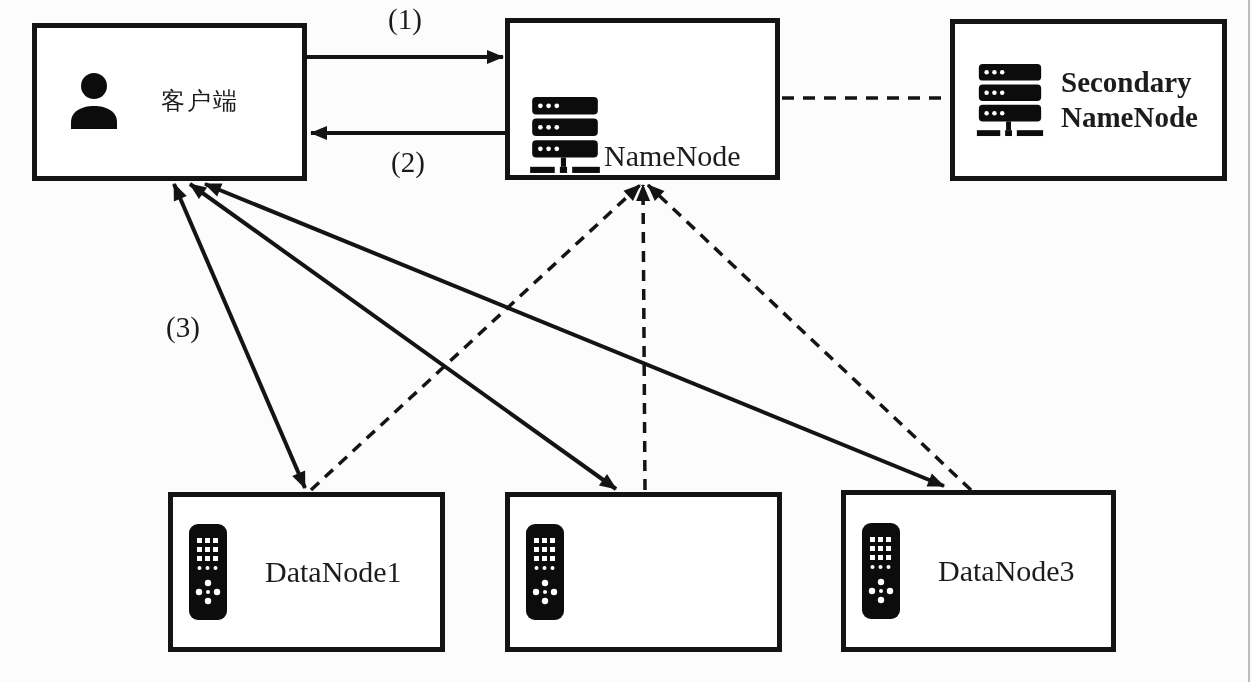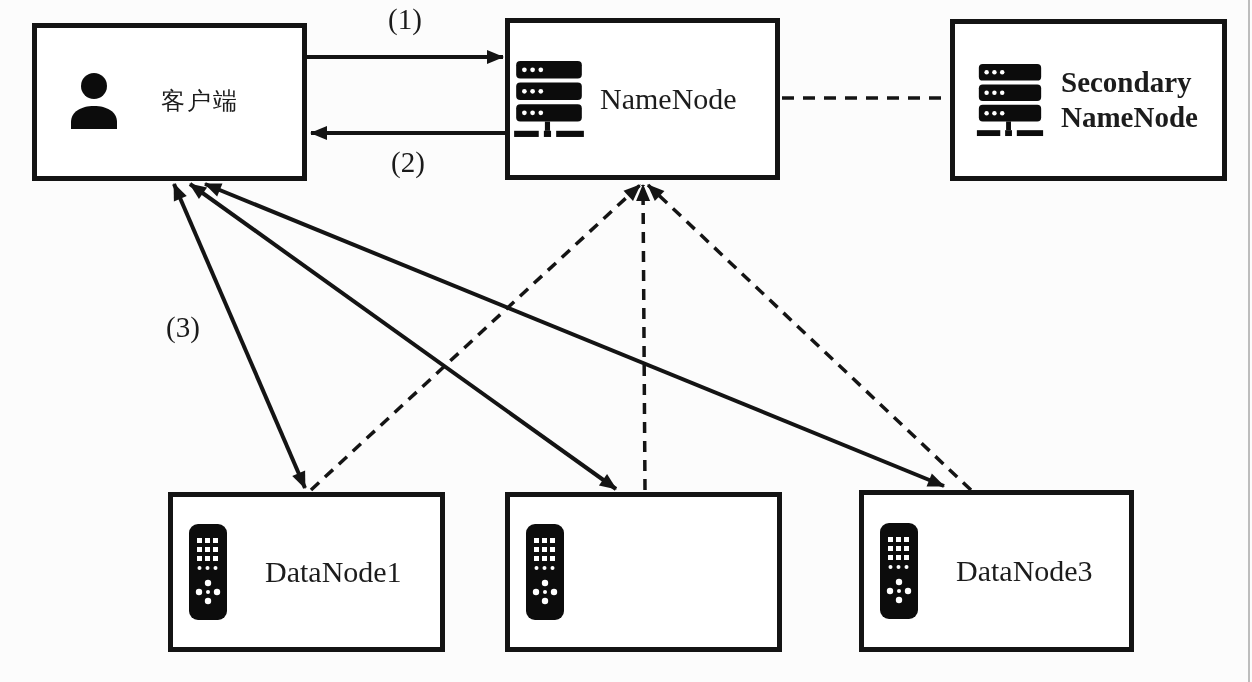--- a/index.html
+++ b/index.html
@@ -11,27 +11,27 @@
   }
   .edges{position:absolute;left:0;top:0;width:1252px;height:682px;z-index:1;}
   .node{
     position:absolute;box-sizing:border-box;background:#ffffff;
     border:5px solid #141414;display:flex;align-items:center;z-index:2;
   }
   .node .icon{flex:0 0 auto;display:flex;align-items:center;justify-content:center;}
   .node .label{font-size:30px;line-height:1.22;color:#1c1c1c;}
   .node-client{left:32px;top:23px;width:275px;height:158px;padding-left:26px;gap:36px;}
   .node-client .label{font-size:24px;letter-spacing:2px;}
-  .node-namenode{left:505px;top:18px;width:275px;height:162px;gap:12px;}
+  .node-namenode{left:505px;top:18px;width:275px;height:162px;padding-left:16px;align-items:flex-end;}
   .node-secondary{left:950px;top:19px;width:277px;height:162px;padding-left:18px;gap:14px;}
   .node-secondary .label{font-size:29px;width:170px;font-weight:bold;}
   .node-dn{width:277px;height:160px;padding-left:14px;gap:36px;}
   .node-dn1{left:168px;top:492px;}
   .node-dn2{left:505px;top:492px;}
-  .node-dn3{left:859px;top:490px;width:275px;height:162px;}
+  .node-dn3{left:841px;top:490px;width:275px;height:162px;}
   .edge-label{
     position:absolute;z-index:3;font-size:29px;color:#1b1b1b;
     transform:translateX(-50%);white-space:nowrap;
   }
   .edge-label-1{left:405px;top:3px;}
   .edge-label-2{left:408px;top:146px;}
   .edge-label-3{left:183px;top:311px;}
   .screen-right-edge{
     position:absolute;right:2px;top:0;width:2px;height:682px;
     background:#bdbdbd;z-index:4;

